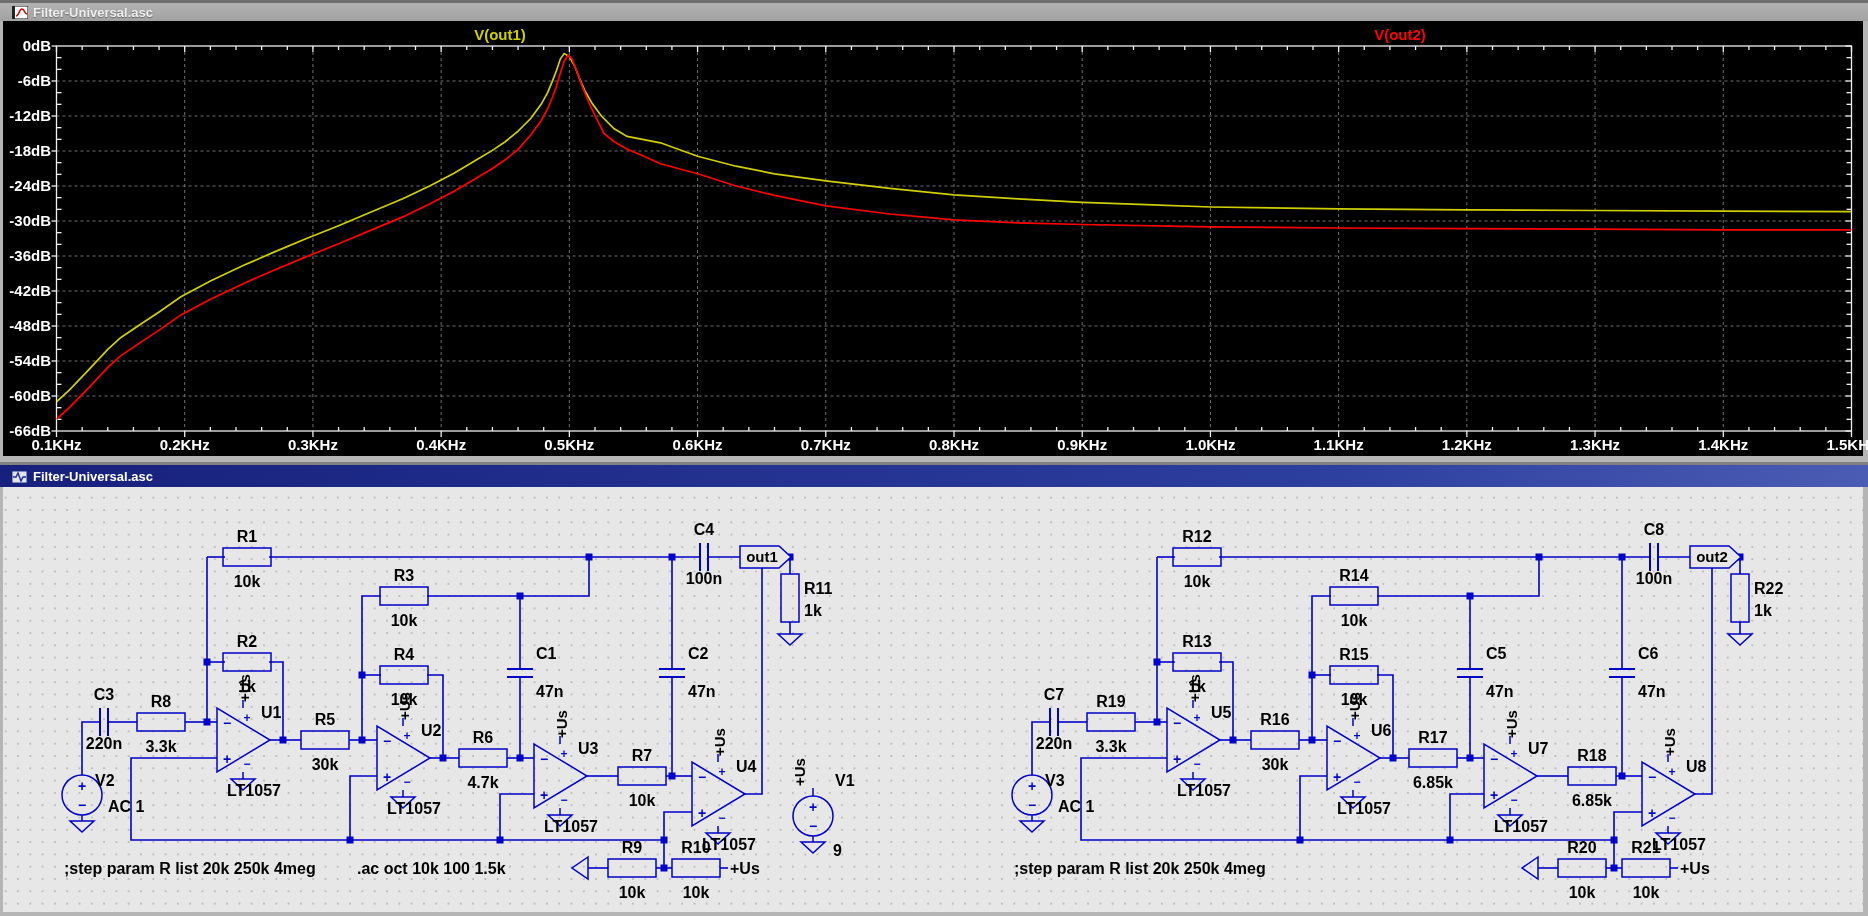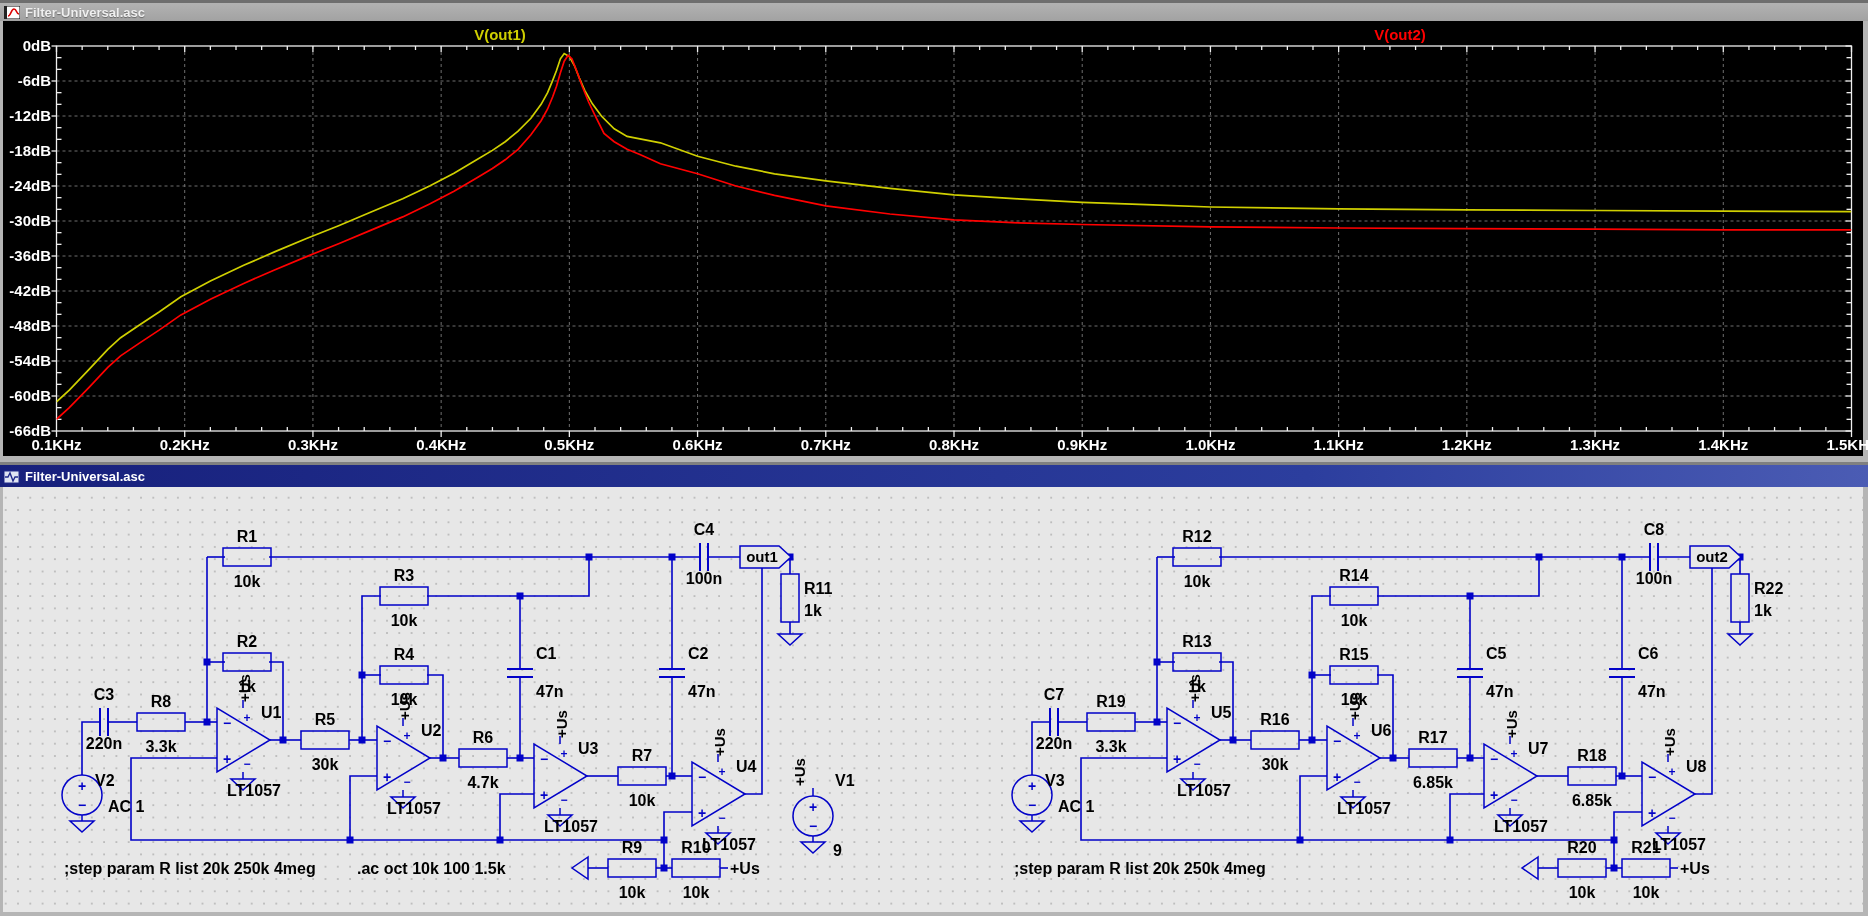--- a/index.html
+++ b/index.html
@@ -1,20 +1,20 @@
 <!DOCTYPE html>
 <html><head>
 <meta charset="utf-8">
 <style>
   html,body{margin:0;padding:0;width:1868px;height:916px;overflow:hidden;background:#d4d0c8;
             font-family:"Liberation Sans",sans-serif;}
   .win{position:absolute;left:0;width:1868px;}
   #win-plot{top:0;height:462px;}
   #win-schem{top:462px;height:454px;}
-  .tbar{position:relative;height:18px;display:flex;align-items:center;gap:5px;padding-left:4px;
+  .tbar{position:relative;height:18px;display:flex;align-items:center;gap:5px;padding-left:12px;
         font-size:13px;font-weight:bold;color:#fff;}
   #plot-titlebar{border-top:3px solid #6e6e6e;background:linear-gradient(to bottom,#b2b2b2,#a2a2a2);
         color:#efefef;text-shadow:0 1px 1px #666;}
   #schem-titlebar{border-top:3px solid #808080;height:22px;
         background:linear-gradient(to right,#17207c,#2c3e9e 70%,#4b5cb4);}
   .ticon{display:inline-block;width:16px;height:13px;position:relative;}
   svg{display:block;}
   text{font-family:"Liberation Sans",sans-serif;}
 </style>
 </head>

